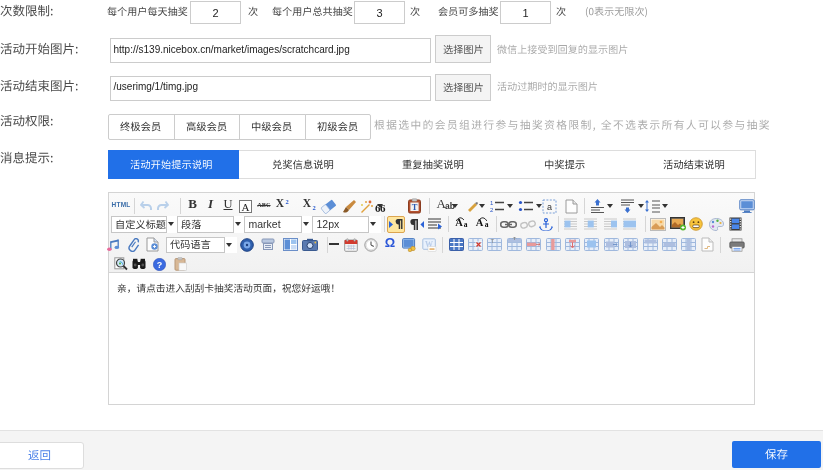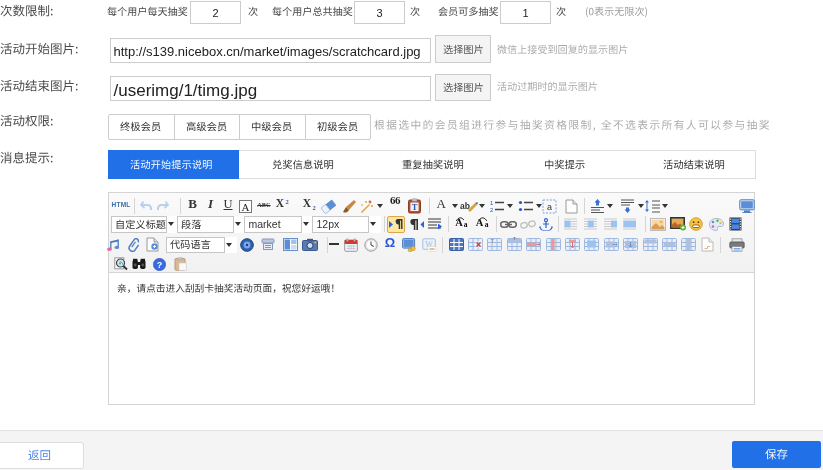--- a/index.html
+++ b/index.html
@@ -200,21 +200,21 @@
       <use href="#gcid23400" x="0"></use>
       <use href="#gcid11393" x="1000"></use>
       <use href="#gcid17135" x="2000"></use>
       <use href="#gcid14415" x="3000"></use>
       <use href="#gcid13186" x="4000"></use>
       <use href="#gcid25780" x="5000"></use>
       <use href="#gcid00027" x="6000"></use>
     </g>
   </svg>
 <div class="inp" style="left:109.5px;top:37.5px;width:321px;height:25px"></div>
-<div class="lat" style="left:113.5px;top:44px;font-size:13px;color:#222">http://s139.nicebox.cn/market/images/scratchcard.jpg</div>
+<div class="lat" style="left:113.5px;top:44px;font-size:10px;color:#222">http://s139.nicebox.cn/market/images/scratchcard.jpg</div>
 <div class="a" style="left:435px;top:35px;width:55.5px;height:27.5px;background:#f4f4f4;border:1px solid #ccc"></div>
 <svg style="position:absolute;left:442.6px;top:43.5px;overflow:visible" width="40.8" height="10.8">
     <g fill="#555" transform="matrix(0.01020,0,0,-0.01020,0,9.28)">
       <use href="#gcid40242" x="0"></use>
       <use href="#gcid18859" x="1000"></use>
       <use href="#gcid13186" x="2000"></use>
       <use href="#gcid25780" x="3000"></use>
     </g>
   </svg>
 <svg style="position:absolute;left:497.3px;top:43.8px;overflow:visible" width="131.3" height="10.7">
@@ -239,21 +239,21 @@
       <use href="#gcid23400" x="0"></use>
       <use href="#gcid11393" x="1000"></use>
       <use href="#gcid31742" x="2000"></use>
       <use href="#gcid20832" x="3000"></use>
       <use href="#gcid13186" x="4000"></use>
       <use href="#gcid25780" x="5000"></use>
       <use href="#gcid00027" x="6000"></use>
     </g>
   </svg>
 <div class="inp" style="left:109.5px;top:76px;width:321px;height:24.5px"></div>
-<div class="lat" style="left:113.5px;top:81px;font-size:17px;color:#222">/userimg/1/timg.jpg</div>
+<div class="lat" style="left:113.5px;top:81px;font-size:10px;color:#222">/userimg/1/timg.jpg</div>
 <div class="a" style="left:435px;top:74px;width:55.5px;height:27px;background:#f4f4f4;border:1px solid #ccc"></div>
 <svg style="position:absolute;left:442.6px;top:81.9px;overflow:visible" width="40.8" height="10.8">
     <g fill="#555" transform="matrix(0.01020,0,0,-0.01020,0,9.28)">
       <use href="#gcid40242" x="0"></use>
       <use href="#gcid18859" x="1000"></use>
       <use href="#gcid13186" x="2000"></use>
       <use href="#gcid25780" x="3000"></use>
     </g>
   </svg>
 <svg style="position:absolute;left:497.3px;top:80.8px;overflow:visible" width="101.0" height="10.7">
@@ -452,33 +452,33 @@
 <svg class="a" style="left:358.2px;top:198.5px" width="16" height="15" viewBox="0 0 16 15">
     <path d="M3 13 11 5l1 1-8 8z" fill="#e0a23e"></path>
     <circle cx="12" cy="3" r="1.4" fill="#e06a3a"></circle>
     <circle cx="8" cy="3" r="1" fill="#e0a23e"></circle>
     <circle cx="14" cy="7" r="1" fill="#e0a23e"></circle>
     <circle cx="4" cy="6" r="0.9" fill="#e0c43e"></circle>
   </svg>
 <svg class="a" style="left:377.0px;top:204.0px" width="6" height="4" viewBox="0 0 6 4">
     <path d="M0 0h6l-3 4z" fill="#333"></path>
   </svg>
-<div class="a" style="left:375.0px;top:194px;width:40px;text-align:center;font:normal bold 11px 'Liberation Serif',serif;color:#222;text-decoration:none;letter-spacing:-0.5px">66</div>
+<div class="a" style="left:375.0px;top:202px;width:40px;font:normal bold 11px 'Liberation Serif',serif;color:#222;text-decoration:none;letter-spacing:-0.5px">66</div>
 <svg class="a" style="left:407.2px;top:198.0px" width="15" height="16" viewBox="0 0 15 16">
     <rect x="1.5" y="2" width="12" height="13" rx="1.5" fill="#b3502e" stroke="#8a3c20"></rect>
     <rect x="5" y="0.8" width="5" height="2.5" rx="0.8" fill="#c9c9c9" stroke="#888" stroke-width="0.5"></rect>
     <rect x="3.4" y="4.5" width="8.2" height="8.5" fill="#f2f2f2"></rect>
     <text x="7.5" y="11.8" font-family="Liberation Serif" font-size="8.5" font-weight="bold" text-anchor="middle" fill="#2a56b0">T</text>
   </svg>
 <div class="sep" style="left:428.5px;top:198.0px;height:16px"></div>
 <div class="a" style="left:421.2px;top:196.2px;width:40px;text-align:center;font:normal normal 13px 'Liberation Serif',serif;color:#333;text-decoration:none;letter-spacing:0">A</div>
 <svg class="a" style="left:452.0px;top:204.0px" width="6" height="4" viewBox="0 0 6 4">
     <path d="M0 0h6l-3 4z" fill="#333"></path>
   </svg>
-<div class="a" style="left:445.0px;top:200.6px;width:40px;text-align:center;font:normal bold 8.5px 'Liberation Sans',sans-serif;color:#333;text-decoration:none;letter-spacing:0">ab</div>
+<div class="a" style="left:445.0px;top:200.6px;width:40px;text-align:left;font:normal bold 8.5px 'Liberation Sans',sans-serif;color:#333;text-decoration:none;letter-spacing:0">ab</div>
 <svg class="a" style="left:466.0px;top:200.0px" width="12" height="12" viewBox="0 0 12 12">
     <path d="M2 10 9 3l2 2-7 7z" fill="#d8a23e"></path>
     <path d="M9 3l2 2 1-2-1-1z" fill="#777"></path>
   </svg>
 <svg class="a" style="left:479.0px;top:204.0px" width="6" height="4" viewBox="0 0 6 4">
     <path d="M0 0h6l-3 4z" fill="#333"></path>
   </svg>
 <svg class="a" style="left:488.5px;top:199.0px" width="16" height="14" viewBox="0 0 16 14">
     <text x="1" y="6" font-size="6" fill="#2a56c8" font-family="Liberation Sans">1</text>
     <text x="1" y="13" font-size="6" fill="#2a56c8" font-family="Liberation Sans">2</text>

